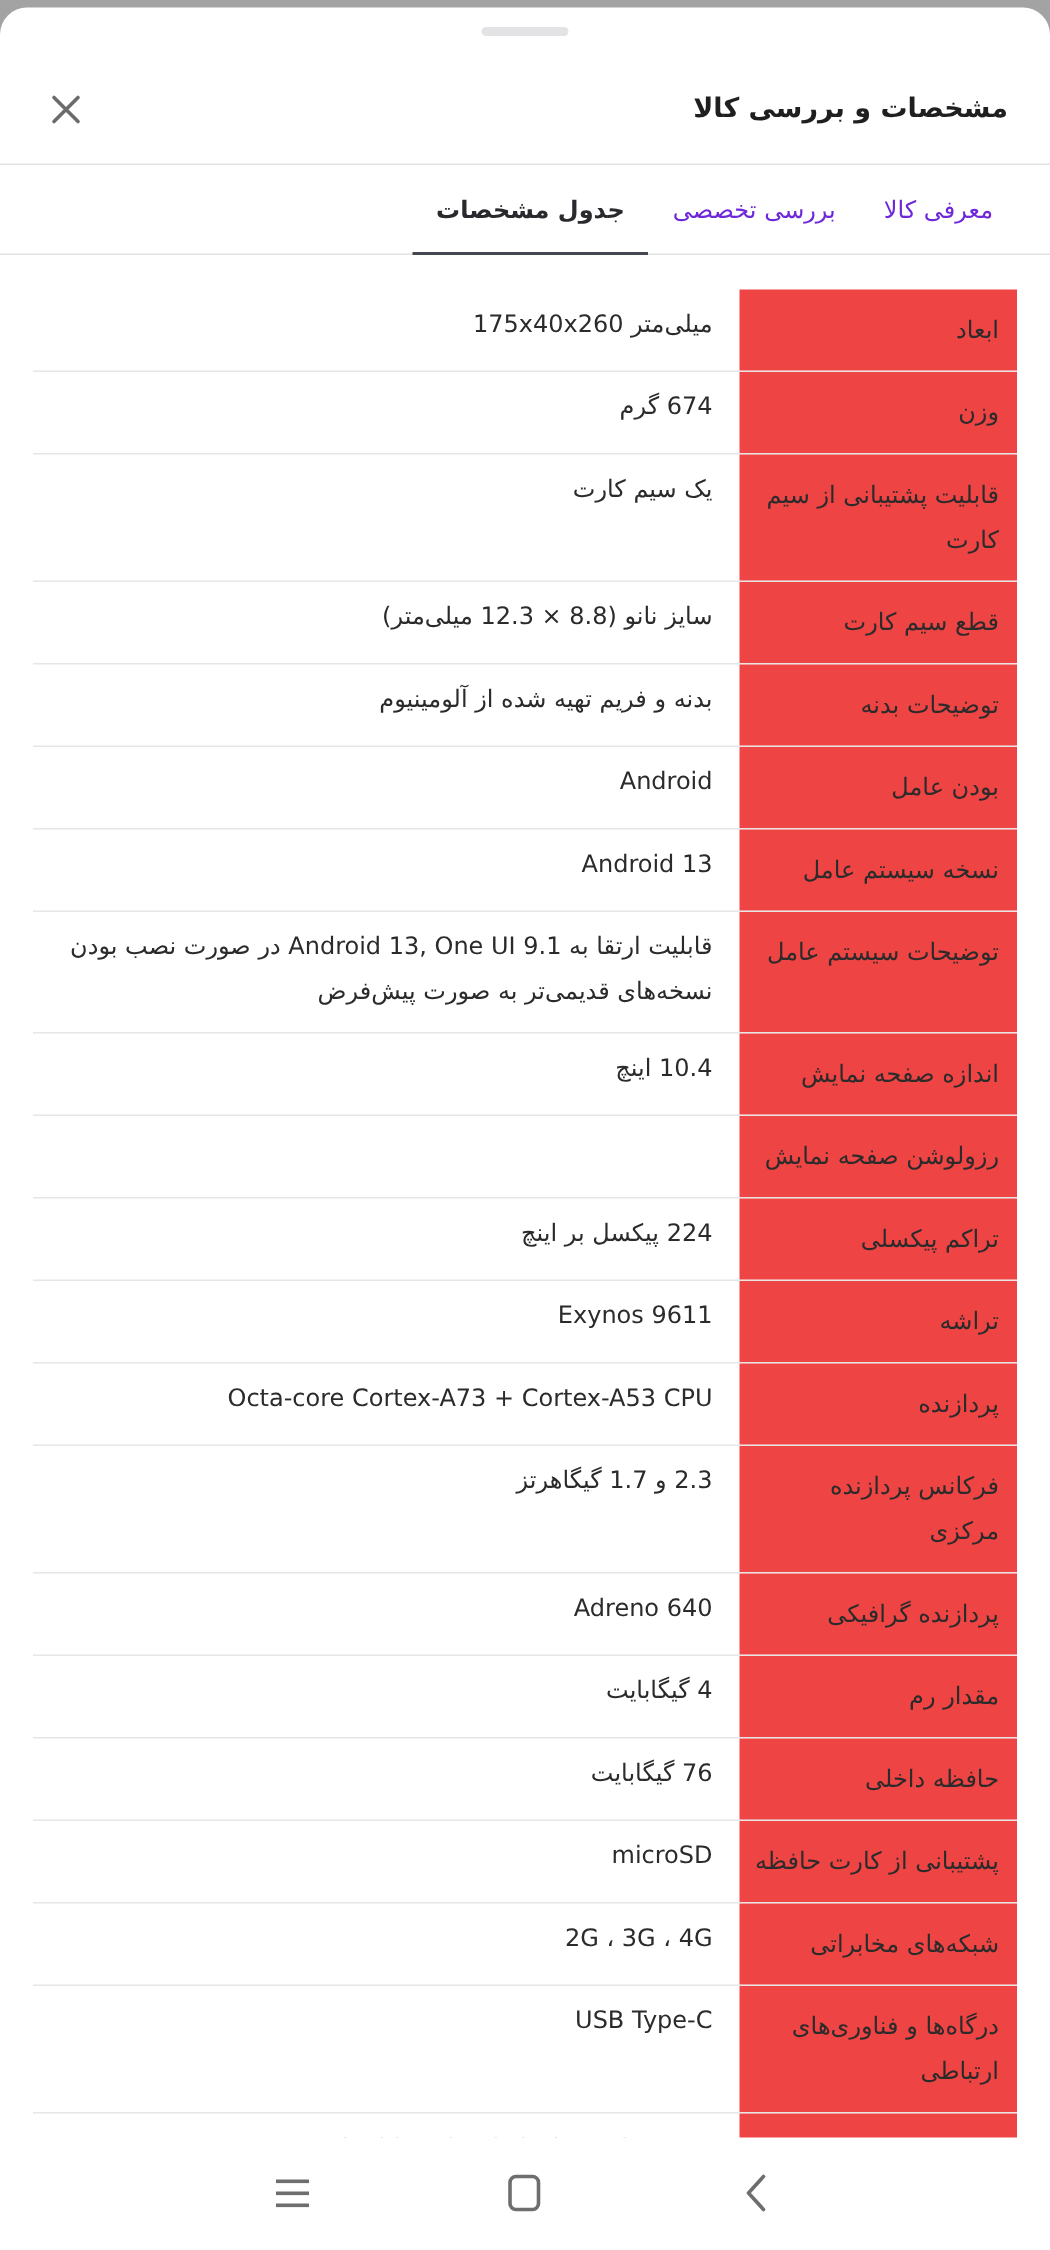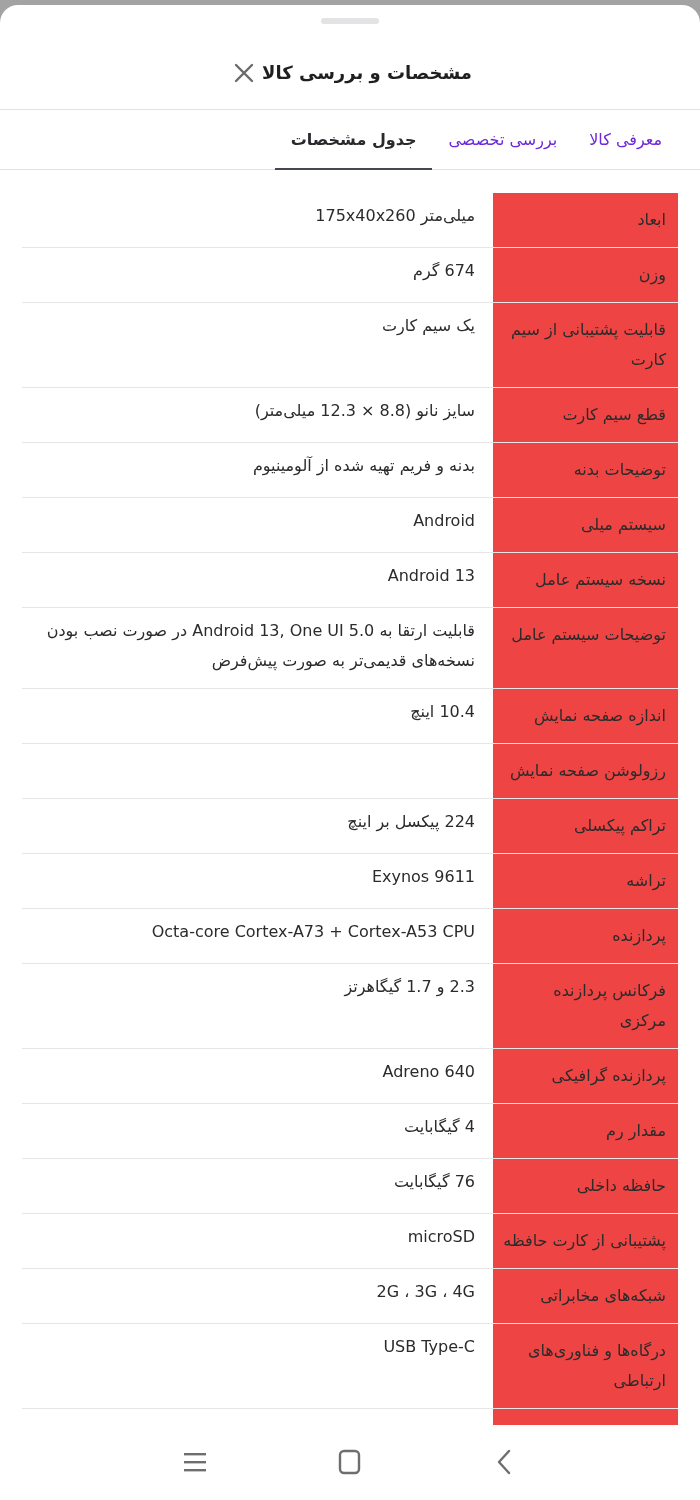--- a/index.html
+++ b/index.html
@@ -14,21 +14,21 @@
       border-radius: 18px 18px 0 0;
       overflow: hidden;
     }
     .handle {
       position: absolute; top: 13px; left: 321px;
       width: 58px; height: 6px; border-radius: 3px;
       background: #e3e3e5;
     }
     .header {
       position: absolute; top: 30px; left: 0; width: 700px; height: 75px;
-      display: flex; align-items: center; justify-content: center;
+      display: flex; align-items: center; justify-content: space-between;
       direction: rtl; padding: 0 28px 0 26px;
     }
     .title {
       font-size: 18px; font-weight: bold; color: #1f1f1f;
     }
     .close-btn {
       width: 36px; height: 36px; display: flex; align-items: center; justify-content: center;
       cursor: pointer;
     }
     .divider-top {
@@ -118,30 +118,30 @@
     </div>
     <div class="row">
       <div class="label">قطع سیم کارت</div>
       <div class="value">سایز نانو (8.8 × 12.3 میلی‌متر)</div>
     </div>
     <div class="row">
       <div class="label">توضیحات بدنه</div>
       <div class="value">بدنه و فریم تهیه شده از آلومینیوم</div>
     </div>
     <div class="row">
-      <div class="label">سیستم میلی</div>
+      <div class="label">بودن عامل</div>
       <div class="value">Android</div>
     </div>
     <div class="row">
       <div class="label">نسخه سیستم عامل</div>
       <div class="value">Android 13</div>
     </div>
     <div class="row">
       <div class="label">توضیحات سیستم عامل</div>
-      <div class="value">قابلیت ارتقا به Android 13, One UI 5.0 در صورت نصب بودن نسخه‌های قدیمی‌تر به صورت پیش‌فرض</div>
+      <div class="value">قابلیت ارتقا به Android 13, One UI 9.1 در صورت نصب بودن نسخه‌های قدیمی‌تر به صورت پیش‌فرض</div>
     </div>
     <div class="row">
       <div class="label">اندازه صفحه نمایش</div>
       <div class="value">10.4 اینچ</div>
     </div>
     <div class="row">
       <div class="label">رزولوشن صفحه نمایش</div>
     </div>
     <div class="row">
       <div class="label">تراکم پیکسلی</div>

